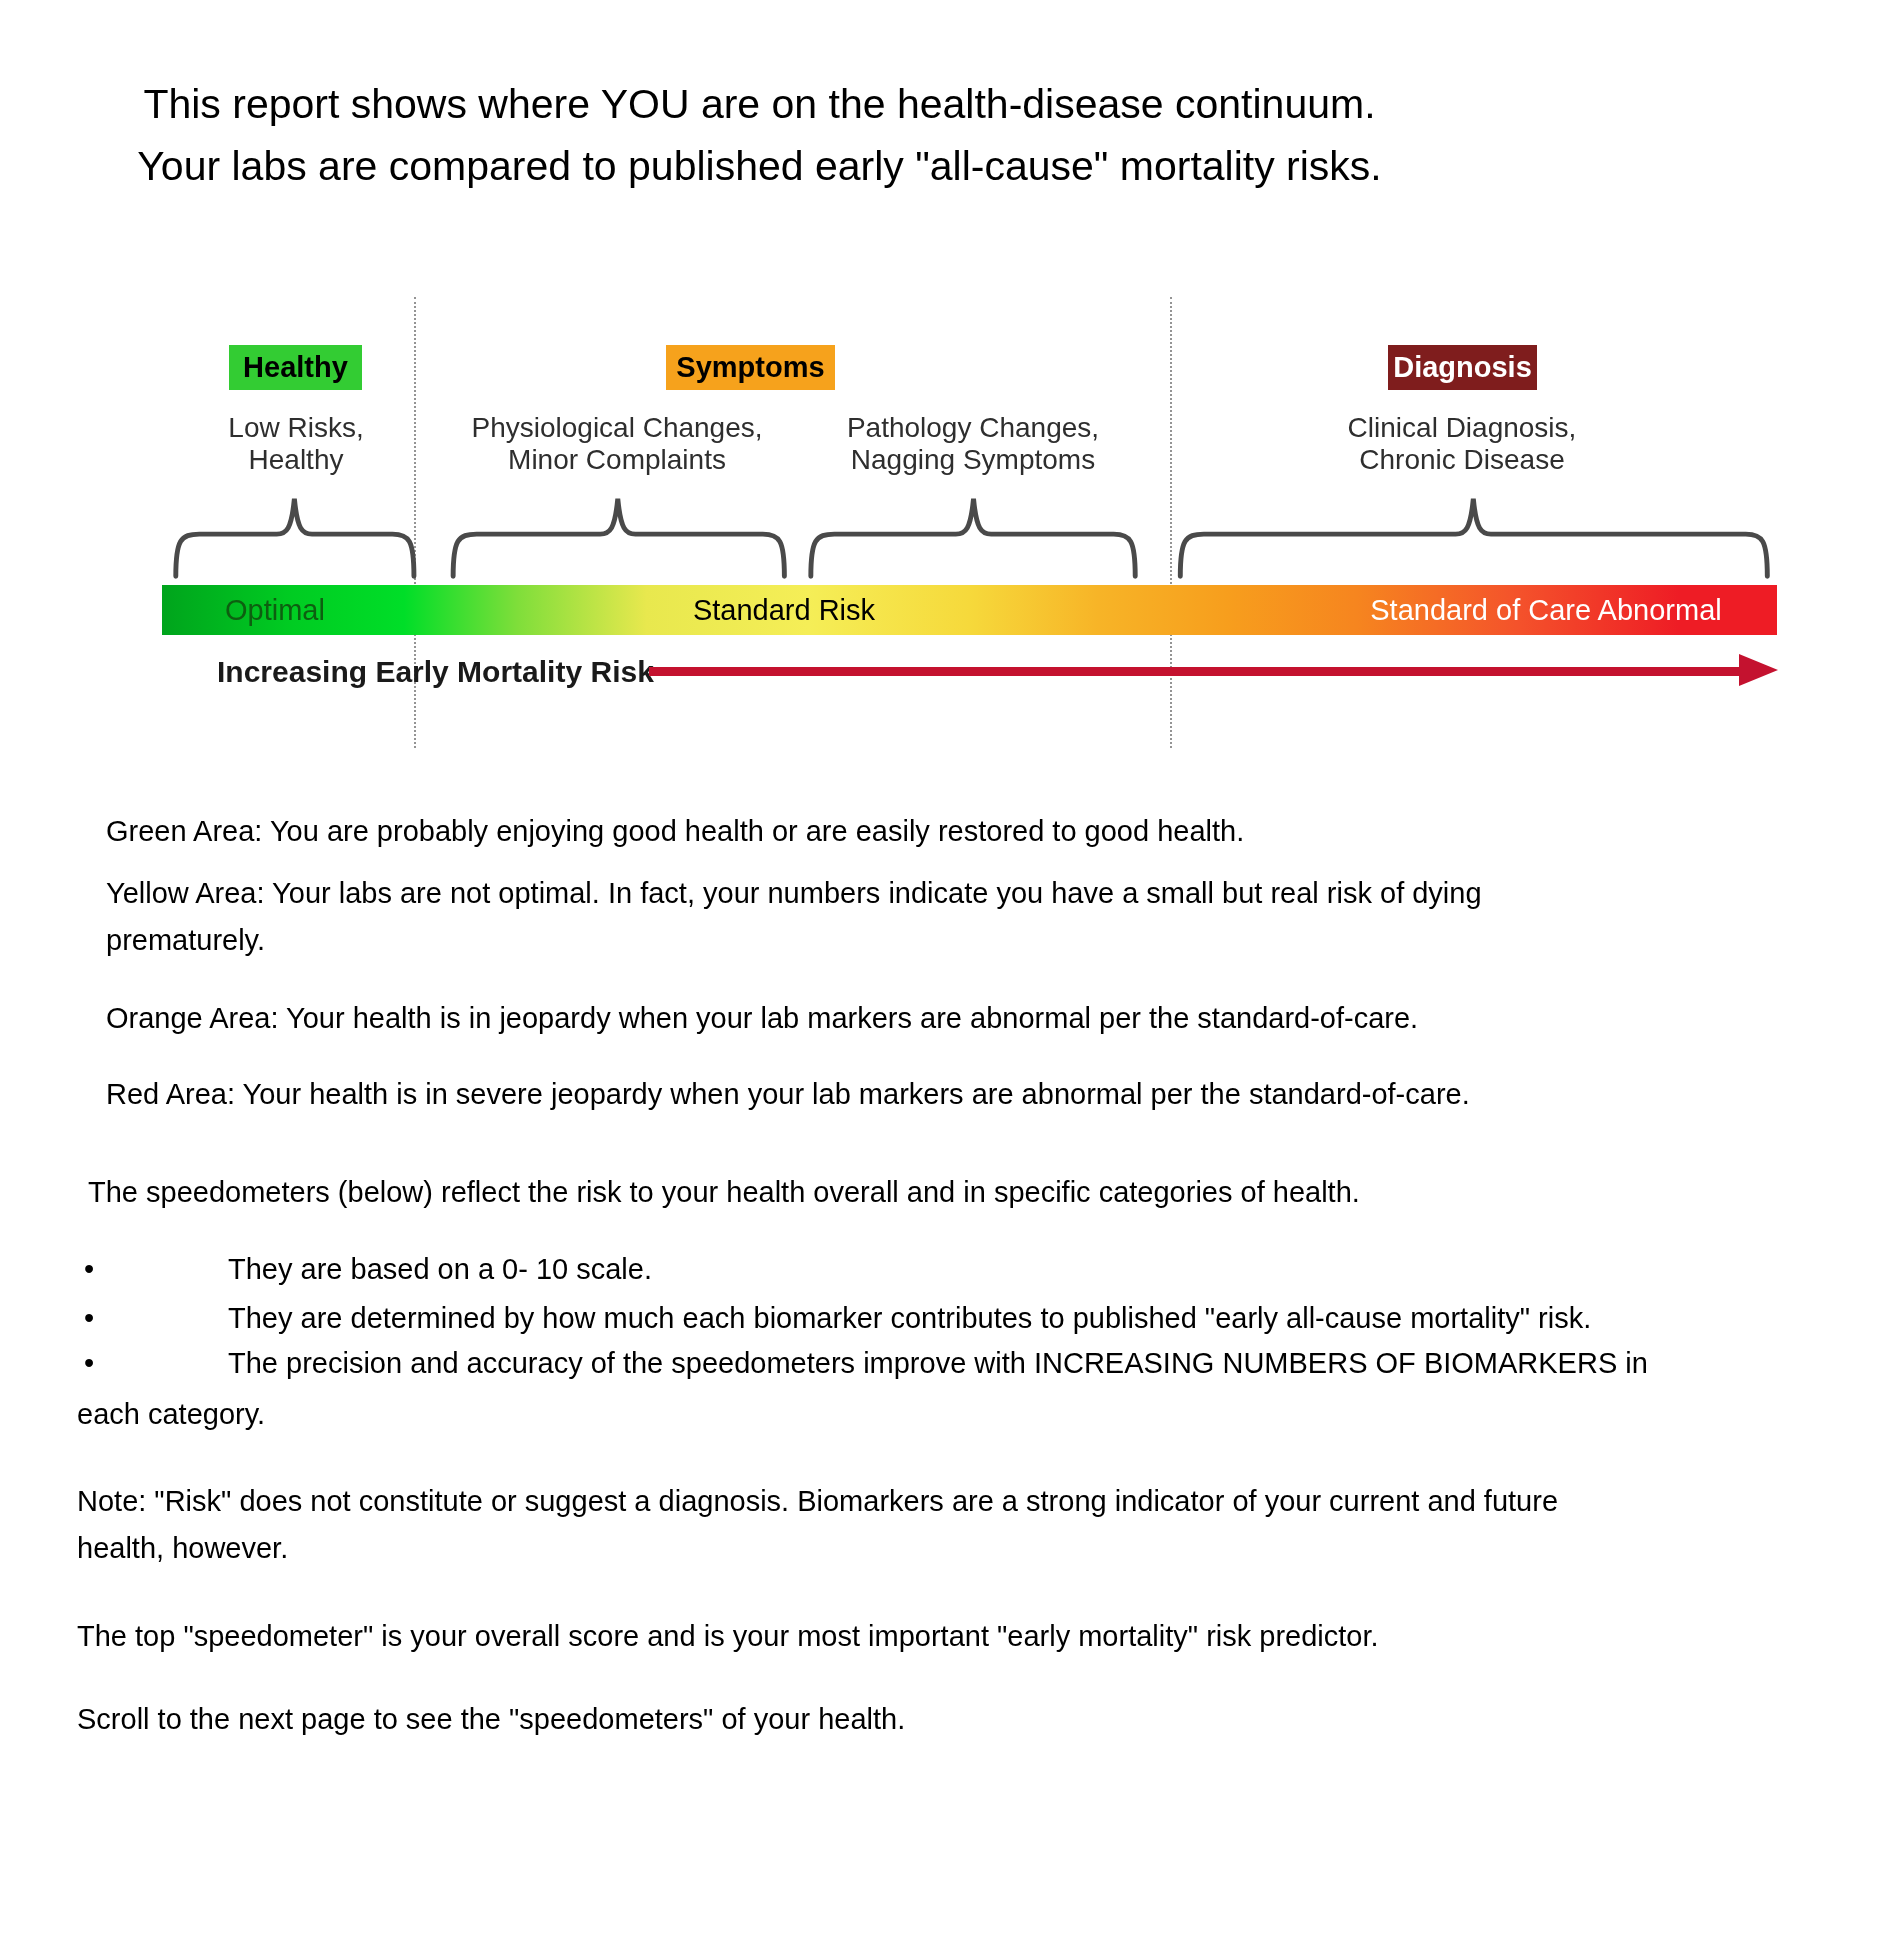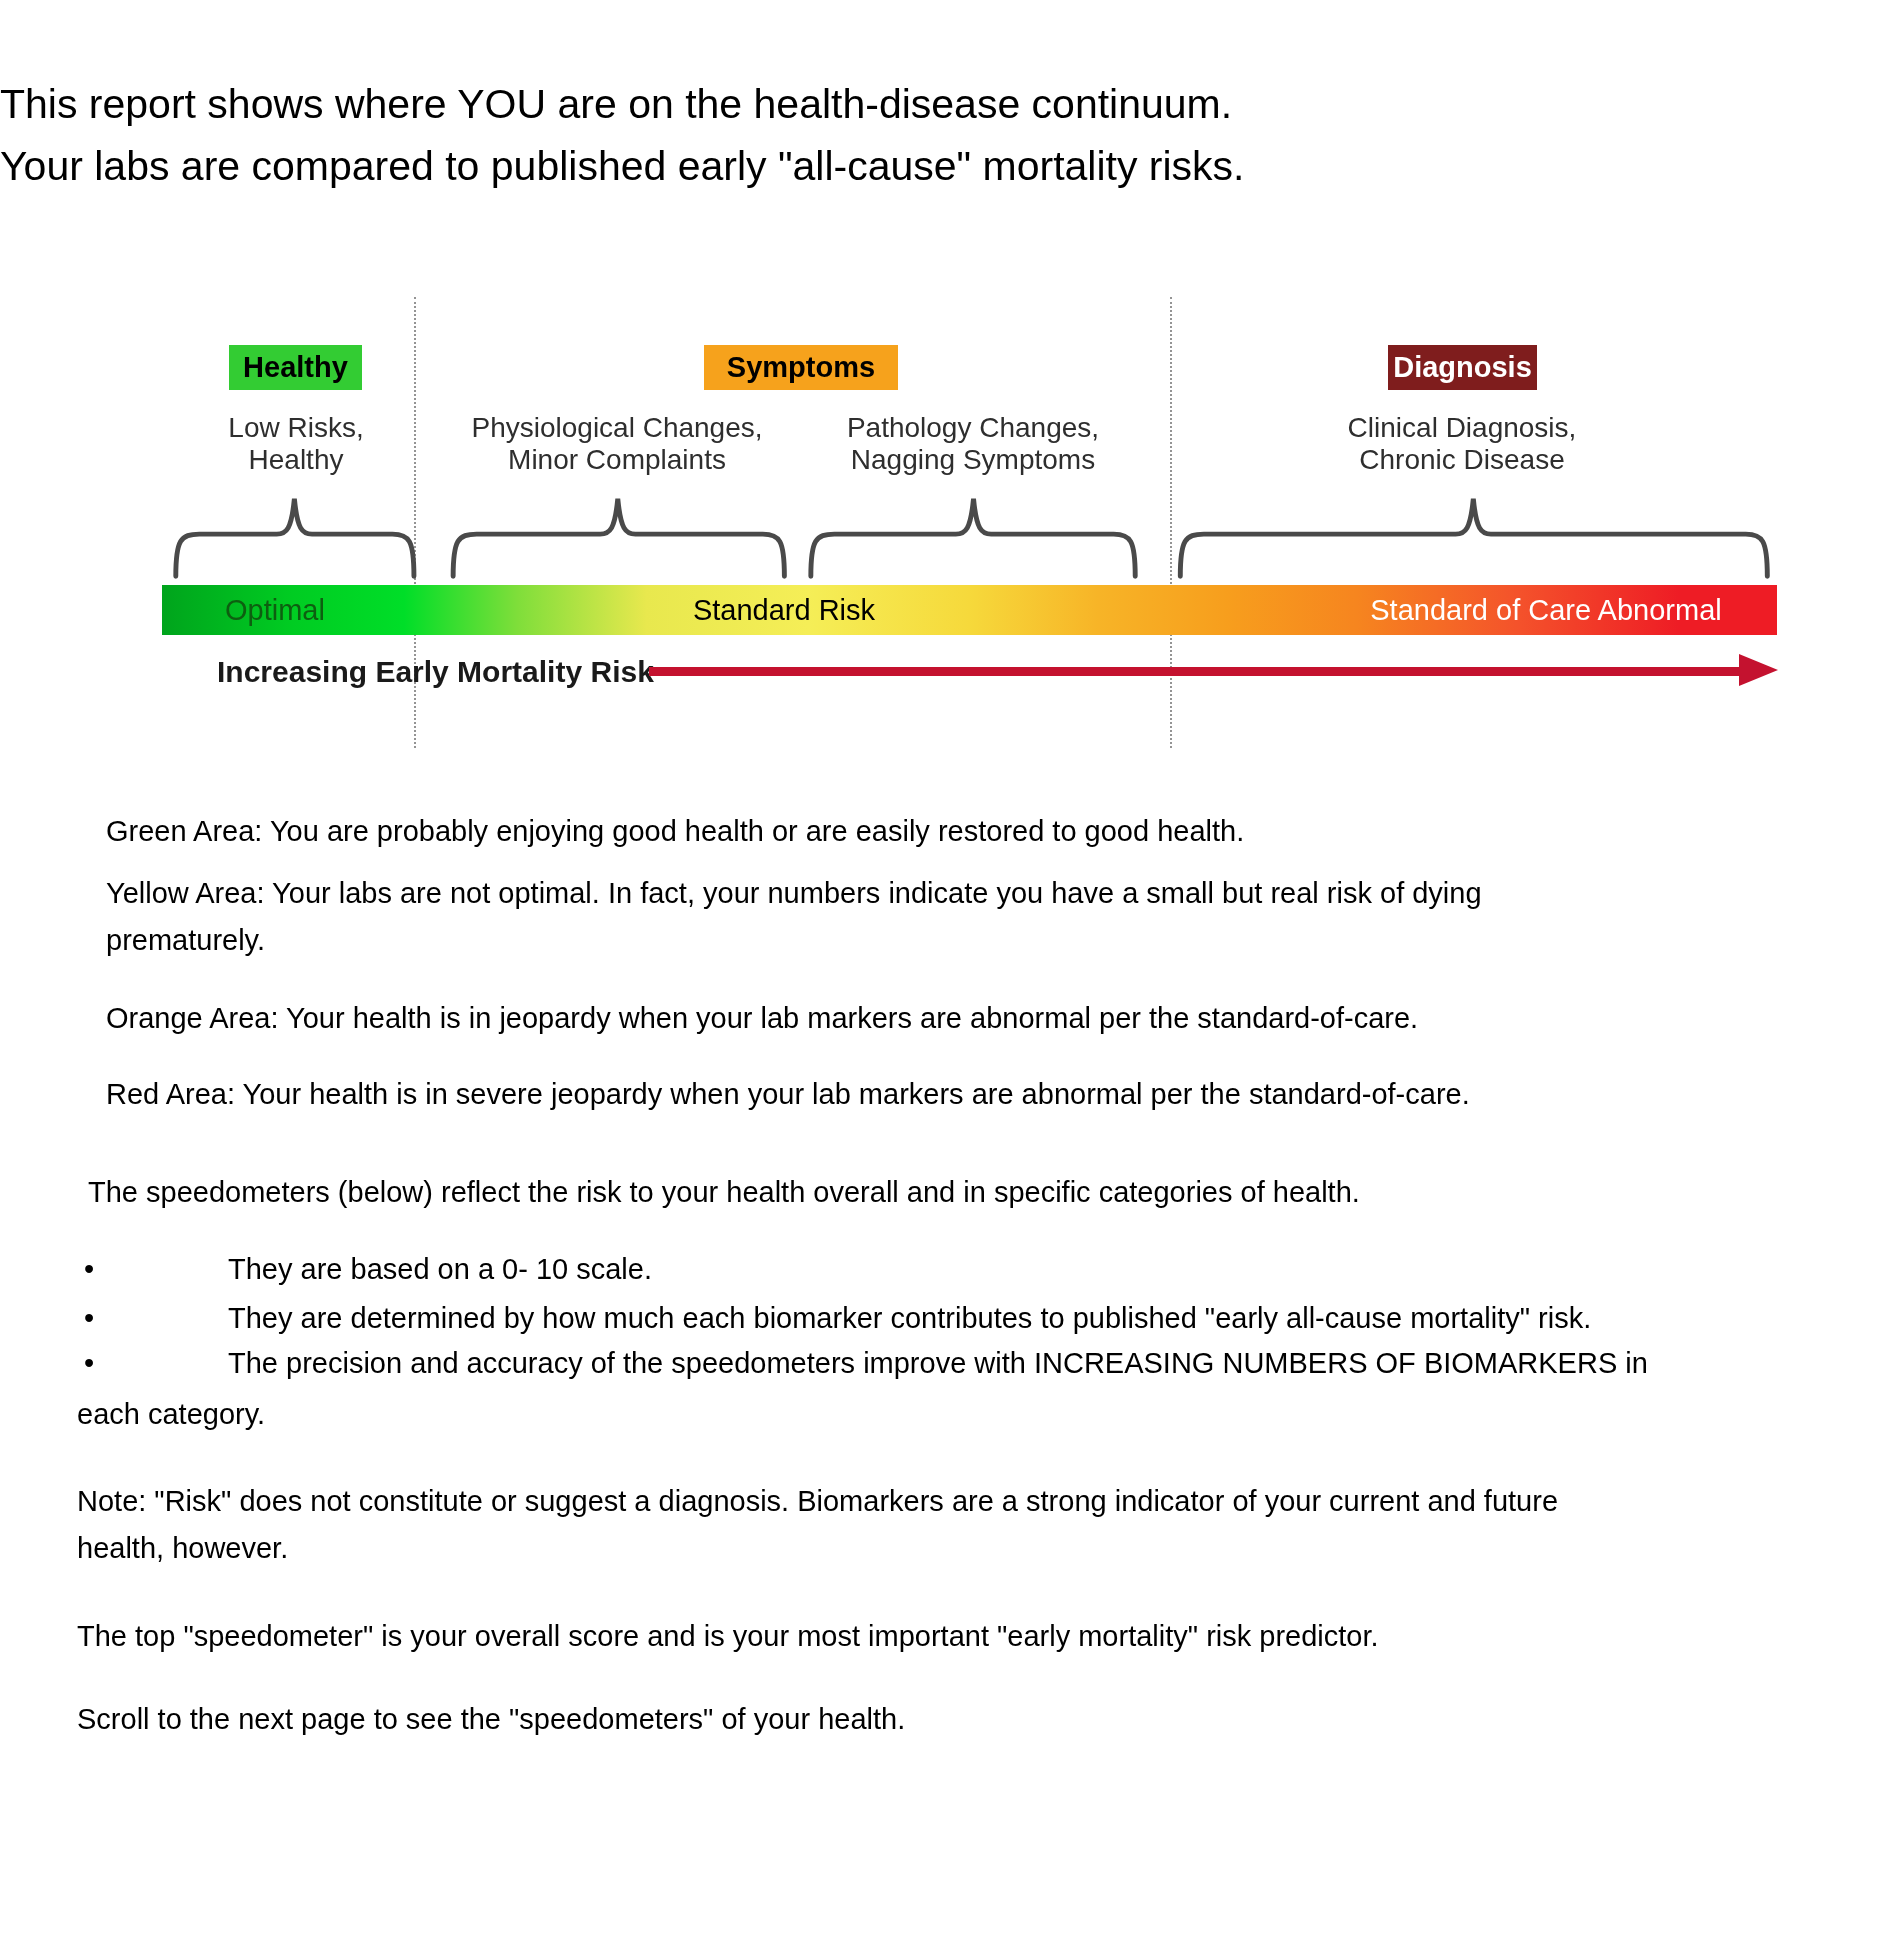--- a/index.html
+++ b/index.html
@@ -5,20 +5,21 @@
   html,body{margin:0;padding:0;background:#ffffff;}
   #page{
     position:relative;
     width:1900px;height:1943px;
     background:#ffffff;
     font-family:"Liberation Sans", sans-serif;
     overflow:hidden;
   }
   .title-line{
     position:absolute;left:0;width:1519px;
+    text-align:center;
     font-size:41px;line-height:61px;color:#000;
     white-space:nowrap;
   }
   .dotted-line{
     position:absolute;top:297px;height:451px;width:0;
     border-left:2.9px dotted #949494;
   }
   .stage-box{
     position:absolute;top:345px;height:45px;
     display:flex;align-items:center;justify-content:center;
@@ -74,21 +75,21 @@
 
   <div class="title-line" style="top:74px">This report shows where YOU are on the health-disease continuum.</div>
   <div class="title-line" style="top:136px">Your labs are compared to published early "all-cause" mortality risks.</div>
 
   <div>
 
     <div class="dotted-line" style="left:414px"></div>
     <div class="dotted-line" style="left:1170px"></div>
 
     <div class="stage-box" style="left:229px;width:133px;background:#33CC33;color:#000">Healthy</div>
-    <div class="stage-box" style="left:704px;width:194px;background:#F6A21C;color:#000">Symptoms</div>
+    <div class="stage-box" style="left:666px;width:169px;background:#F6A21C;color:#000">Symptoms</div>
     <div class="stage-box" style="left:1388px;width:149px;background:#7f1d1d;color:#fff">Diagnosis</div>
 
     <div class="phase-label" style="left:149px;width:294px">
       <div>Low Risks,</div>
       <div>Healthy</div>
     </div>
     <div class="phase-label" style="left:421px;width:392px">
       <div>Physiological Changes,</div>
       <div>Minor Complaints</div>
     </div>

